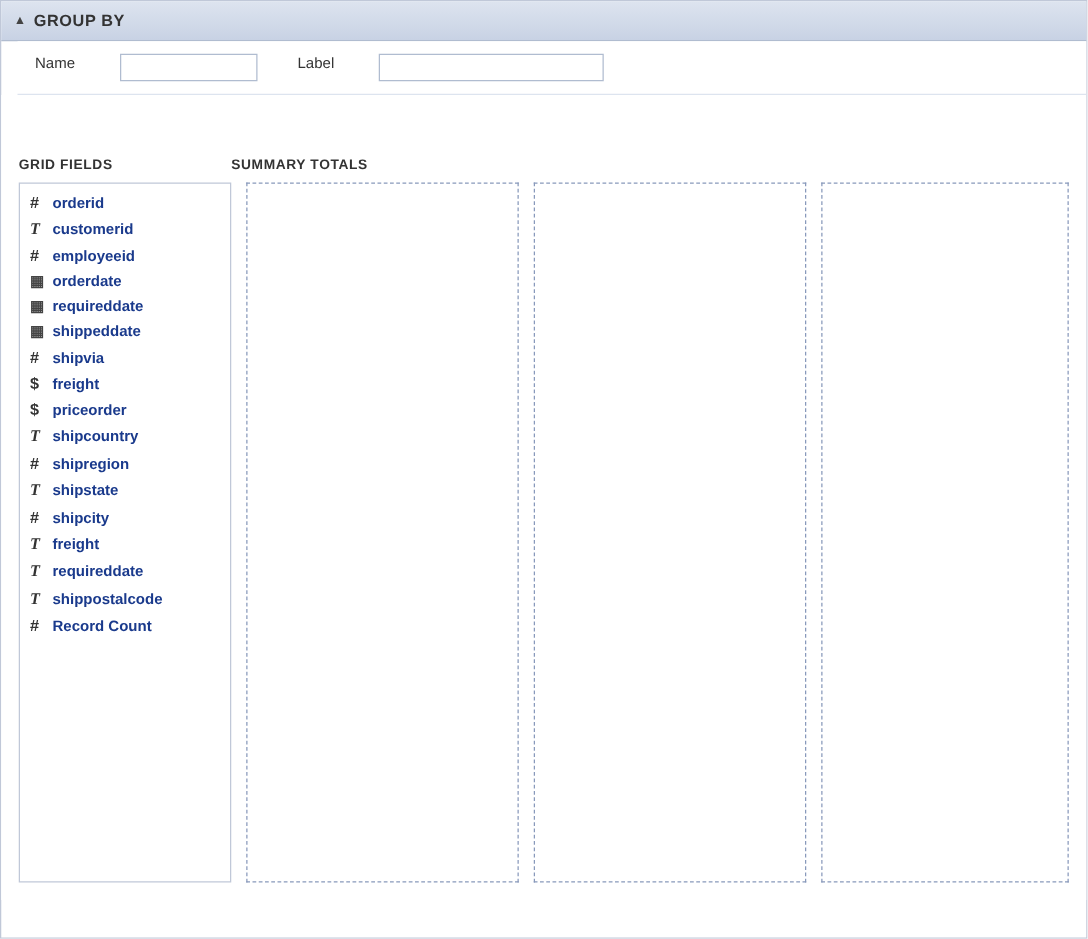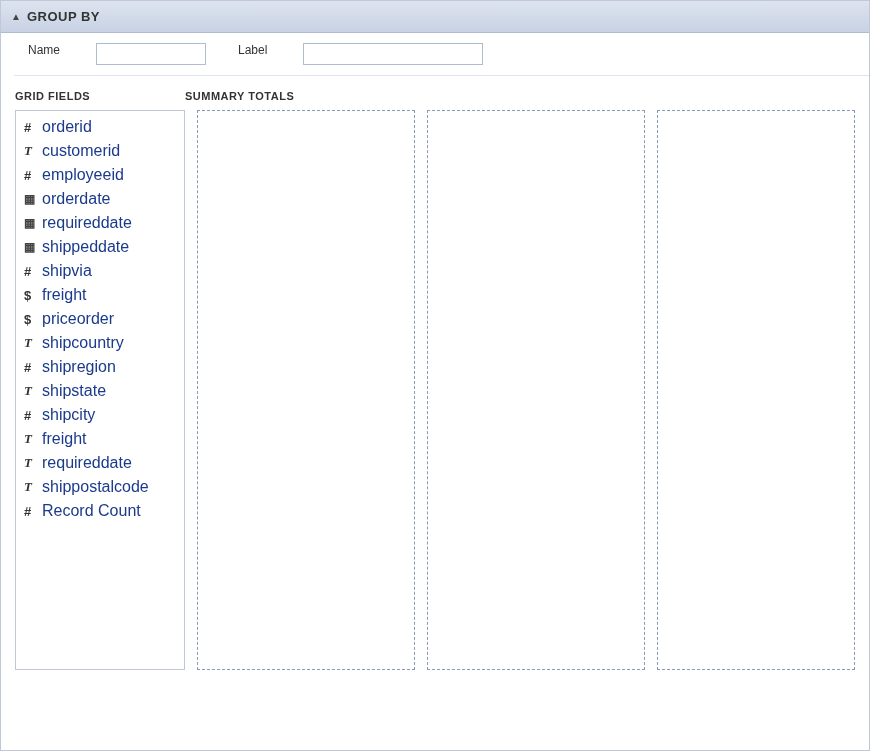--- a/index.html
+++ b/index.html
@@ -80,20 +80,21 @@
 
     .columns-section {
       padding: 14px 14px 14px 14px;
       background: #fff;
     }
 
     .columns-header-row {
       display: grid;
       grid-template-columns: 170px 230px 230px 210px;
       margin-bottom: 8px;
+      margin-top: 36px;
     }
 
     .col-header {
       font-size: 11px;
       font-weight: bold;
       color: #333;
       text-transform: uppercase;
       letter-spacing: 0.5px;
     }
 
@@ -145,21 +146,22 @@
       display: inline-block;
       width: 18px;
       font-size: 11px;
       font-weight: bold;
       color: #333;
       flex-shrink: 0;
     }
 
     .field-name {
       color: #1a3a8c;
-      font-size: 16px;
+      font-size: 12px;
+      font-weight: bold;
     }
   </style>
 </head>
 <body>
 
 <div class="main-container">
 
   <div class="group-by-header">
     <span class="collapse-icon">▲</span>
     <span class="group-by-header-title">GROUP BY</span>

